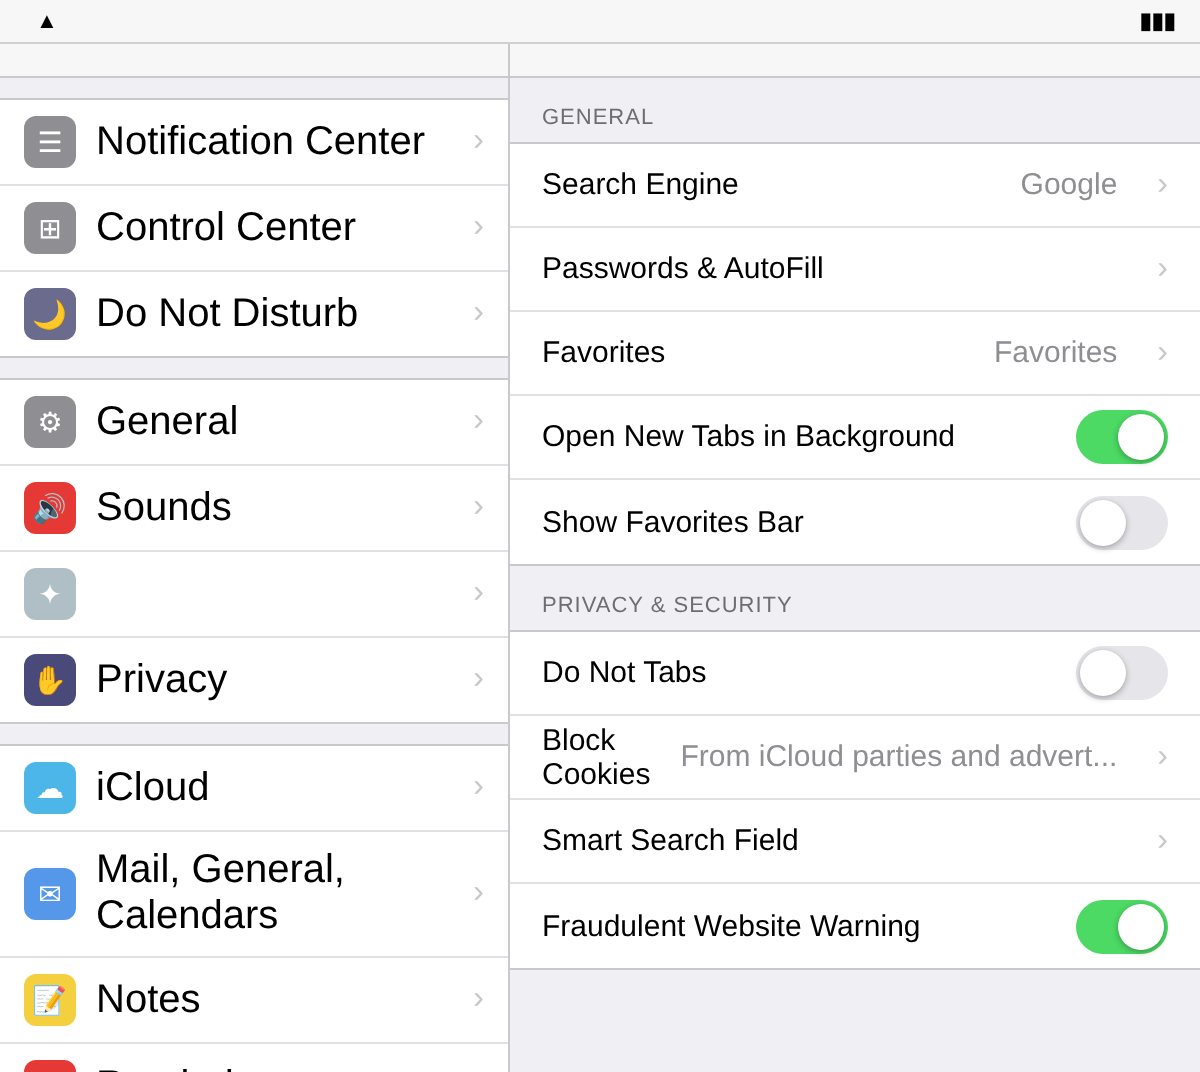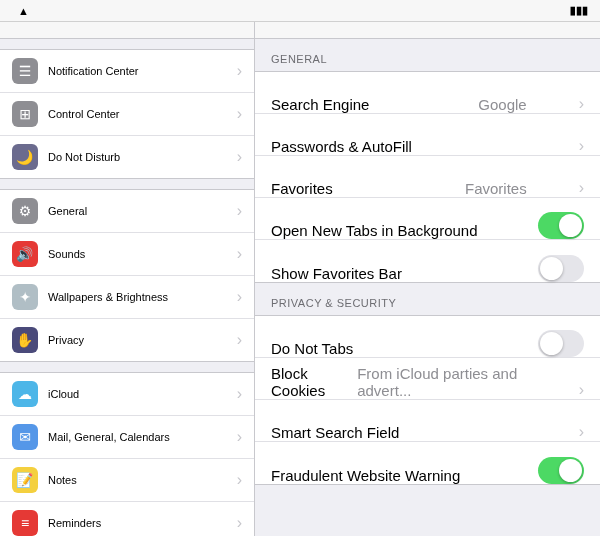--- a/index.html
+++ b/index.html
@@ -74,21 +74,21 @@
       border-radius: 6px;
       display: flex;
       align-items: center;
       justify-content: center;
       margin-right: 10px;
       font-size: 14px;
       flex-shrink: 0;
       color: #fff;
     }
     .item-label {
-      font-size: 11px;
+      font-size: 20px;
       color: #000;
     }
     .chevron {
       margin-left: auto;
       color: #c7c7cc;
       font-size: 16px;
     }
 
     
     .content {
@@ -113,26 +113,25 @@
       text-transform: uppercase;
     }
     .settings-group {
       background: #fff;
       border-top: 1px solid #c8c8cd;
       border-bottom: 1px solid #c8c8cd;
       margin-bottom: 0;
     }
     .settings-row {
       display: flex;
-      align-items: flex-end;
+      align-items: center;
       padding: 0 16px;
       min-height: 42px;
       border-bottom: 1px solid #e0e0e5;
       background: #fff;
-      gap: 32px;
     }
     .settings-row:last-child { border-bottom: none; }
     .row-label {
       font-size: 15px;
       color: #000;
       flex: 1;
     }
     .row-value {
       font-size: 15px;
       color: #8e8e93;
@@ -210,21 +209,20 @@
             <span class="item-label">General</span>
             <span class="chevron">›</span>
           </div>
           <div class="sidebar-item">
             <div class="icon" style="background: rgb(229, 57, 53);">🔊</div>
             <span class="item-label">Sounds</span>
             <span class="chevron">›</span>
           </div>
           <div class="sidebar-item">
             <div class="icon" style="background: rgb(176, 190, 197);">✦</div>
-            <span class="item-label">Wallpapers &amp; Brightness</span>
             <span class="chevron">›</span>
           </div>
           <div class="sidebar-item">
             <div class="icon" style="background: rgb(74, 74, 122);">✋</div>
             <span class="item-label">Privacy</span>
             <span class="chevron">›</span>
           </div>
         </div>
         <div class="sidebar-group">
           <div class="sidebar-item">

